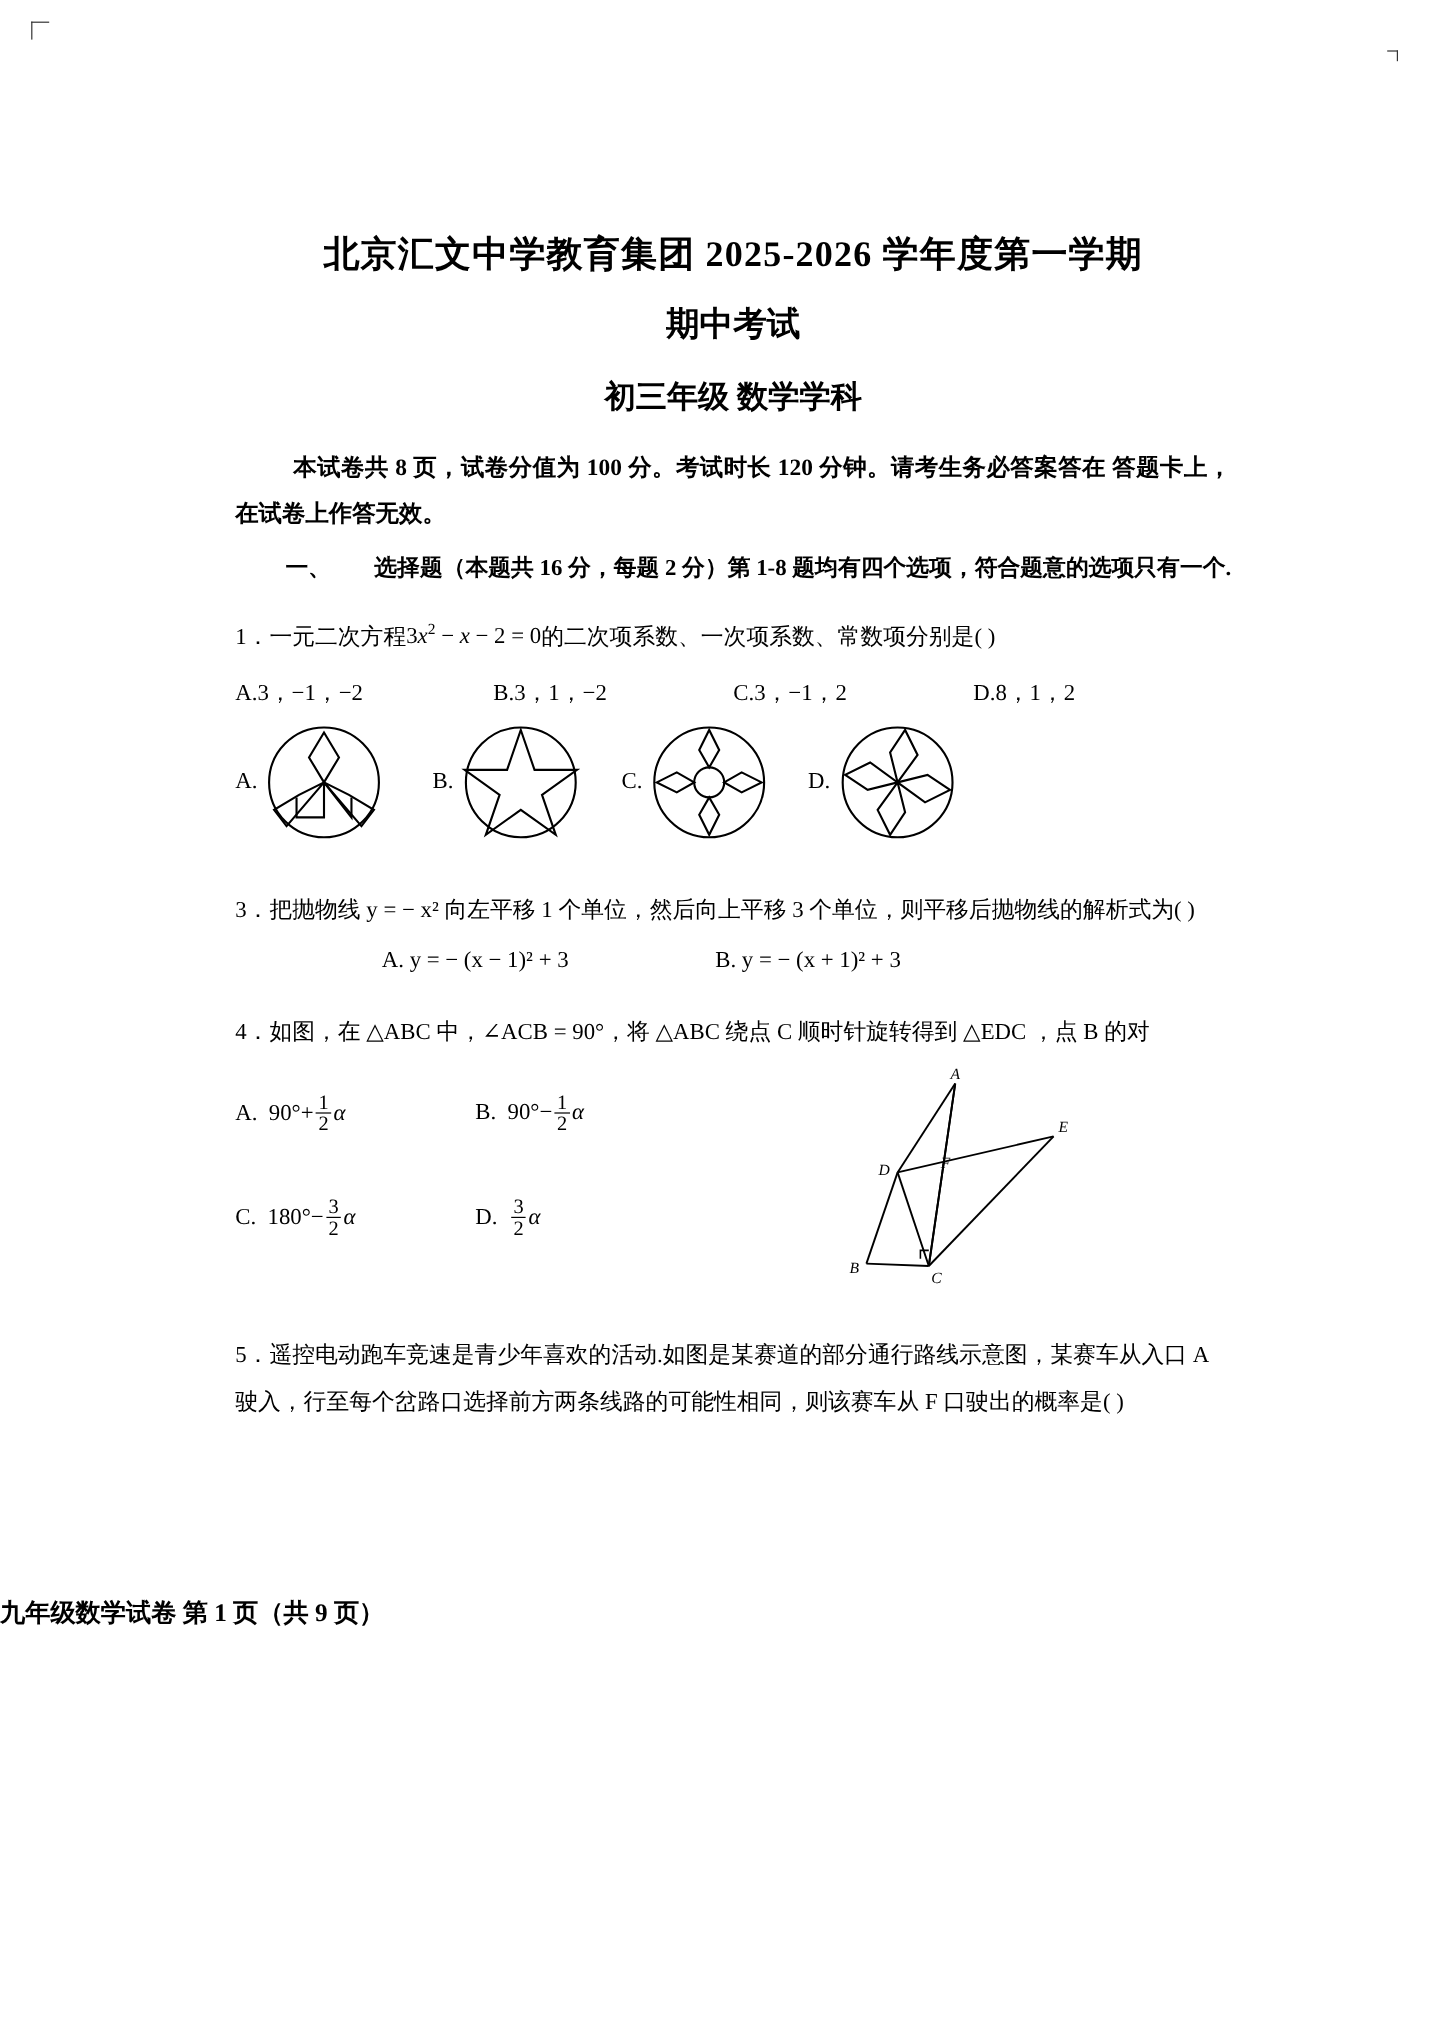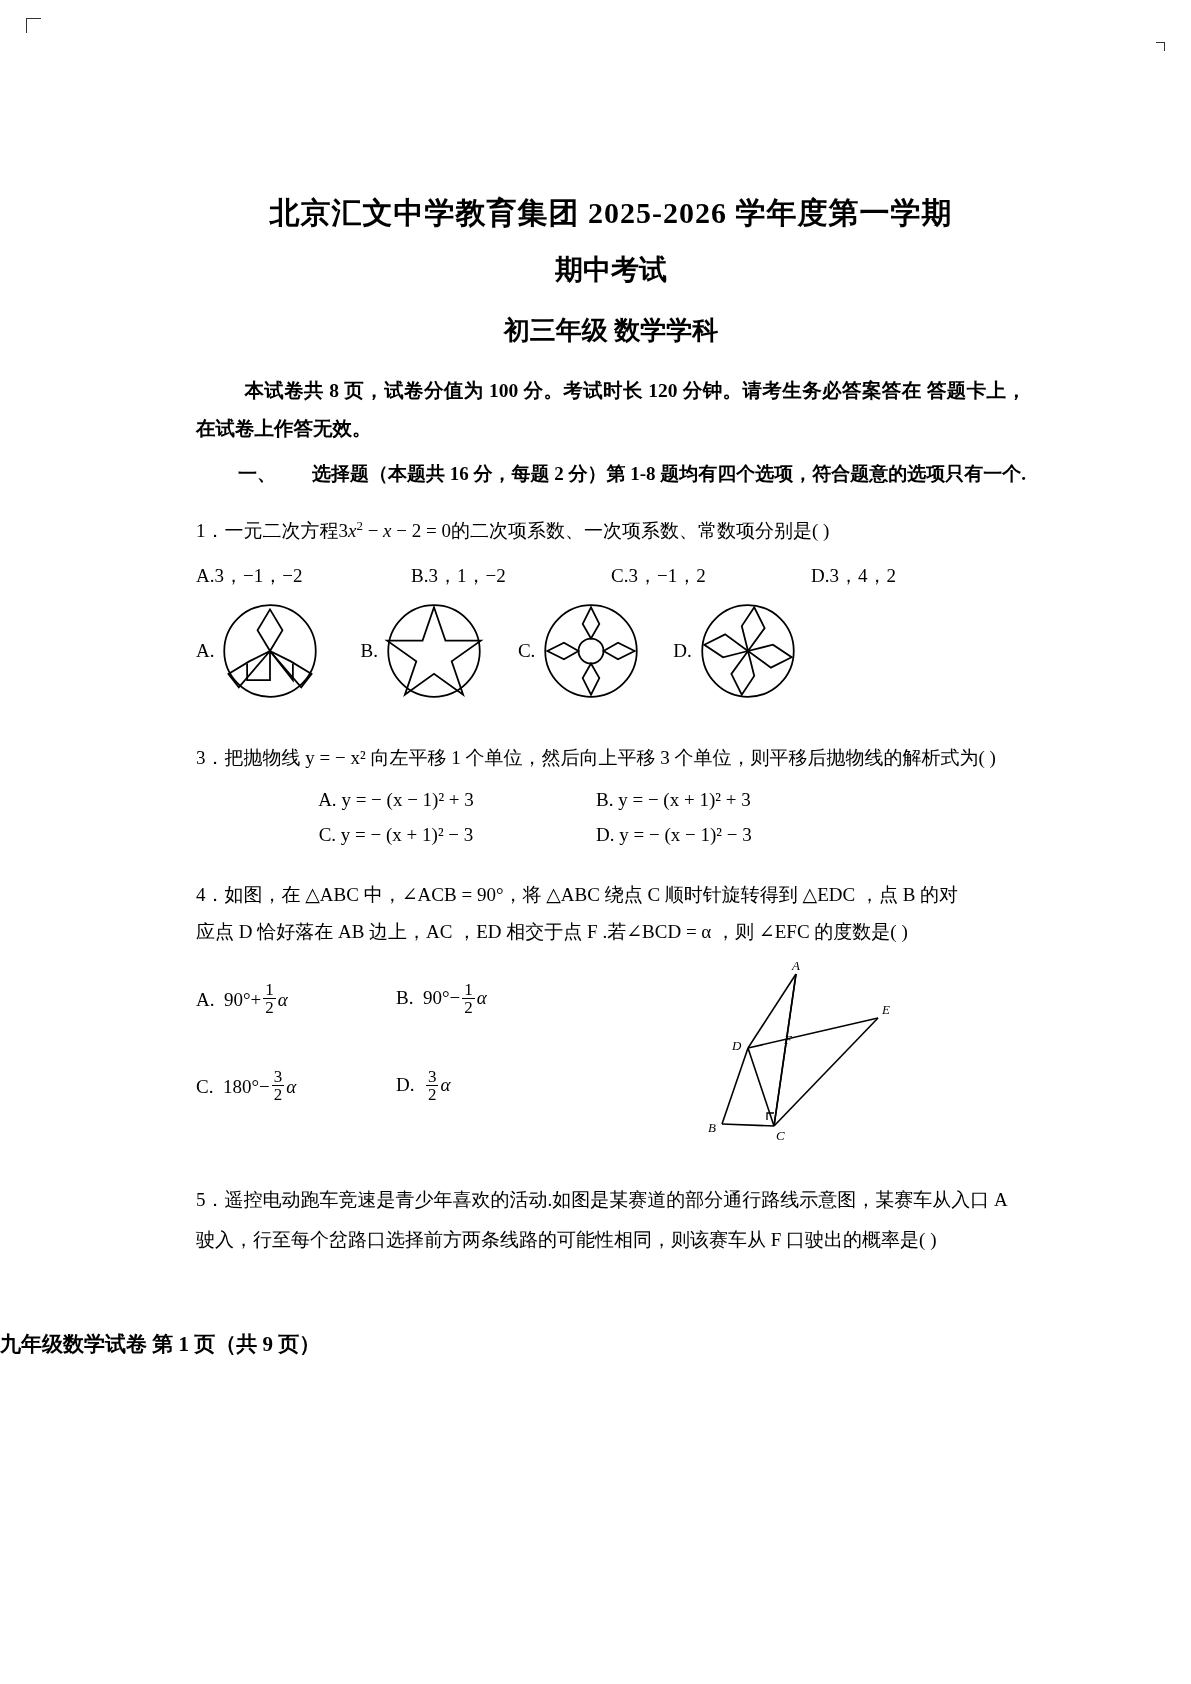--- a/index.html
+++ b/index.html
@@ -98,21 +98,21 @@
       <span>一、</span><span class="gap"></span><span>选择题（本题共 16 分，每题 2 分）第 1-8 题均有四个选项，符合题意的选项只有一个.</span>
     </div>
 
     <div class="q">
       <span>1．</span><span>一元二次方程</span><span>3<i class="v">x</i><sup>2</sup> − <i class="v">x</i> − 2 = 0</span><span>的二次项系数、一次项系数、常数项分别是(      )</span>
     </div>
     <div class="opts-row">
       <div class="opt o1"><span>A.</span><span>3，−1，−2</span></div>
       <div class="opt o2"><span>B.</span><span>3，1，−2</span></div>
       <div class="opt o3"><span>C.</span><span>3，−1，2</span></div>
-      <div class="opt"><span>D.</span><span>3，4，2</span></div>
+      <div class="opt"><span>D.</span><span>8，1，2</span></div>
     </div>
 
     <div class="fig-row">
       <div class="fig-item">
         <span class="fig-label">A.</span>
         <svg width="104" height="104" viewBox="0 0 100 100">
           <circle cx="50" cy="50" r="44" fill="none" stroke="#000" stroke-width="1.7"></circle>
           <polygon points="50,50 38,30 50,10 62,30" fill="none" stroke="#000" stroke-width="1.7"></polygon>
           <polygon points="50,50 30,60 10,72 20,85" fill="none" stroke="#000" stroke-width="1.7"></polygon>
           <polygon points="50,50 70,60 90,72 80,85" fill="none" stroke="#000" stroke-width="1.7"></polygon>
@@ -152,28 +152,23 @@
       </div>
     </div>
 
     <div class="q" style="margin-top:36px;">
       <span>3．</span><span>把抛物线 y = − x² 向左平移 1 个单位，然后向上平移 3 个单位，则平移后抛物线的解析式为(      )</span>
     </div>
     <div class="opt-2col">
       <div class="c1"><span>A.</span>&nbsp;<span>y = − (x − 1)² + 3</span></div>
       <div><span>B.</span>&nbsp;<span>y = − (x + 1)² + 3</span></div>
     </div>
-    <div class="opt-2col">
-      <div class="c1"><span>C.</span>&nbsp;<span>y = − (x + 1)² − 3</span></div>
-      <div><span>D.</span>&nbsp;<span>y = − (x − 1)² − 3</span></div>
-    </div>
 
     <div class="q" style="margin-top:30px;">
       <span class="q-line"><span>4．</span><span>如图，在 △ABC 中，∠ACB = 90°，将 △ABC 绕点 C 顺时针旋转得到 △EDC ，点 B 的对</span></span>
-      <span class="q-line">应点 D 恰好落在 AB 边上，AC ，ED 相交于点 F .若∠BCD = α ，则 ∠EFC 的度数是(      )</span>
     </div>
 
     <div class="q4wrap">
       <div class="q4opts">
         <div class="q4opt-row">
           <div class="c1">
             <span>A.</span>&nbsp;&nbsp;<span>90°+</span><span class="frac">
                 <span class="num">1</span>
                 <span class="den">2</span>
               </span><i class="v">α</i>

